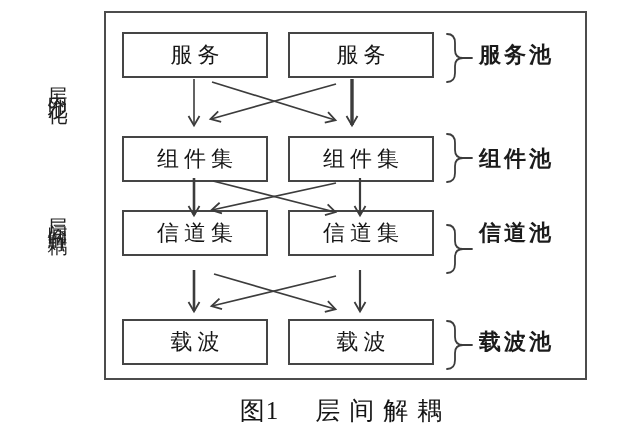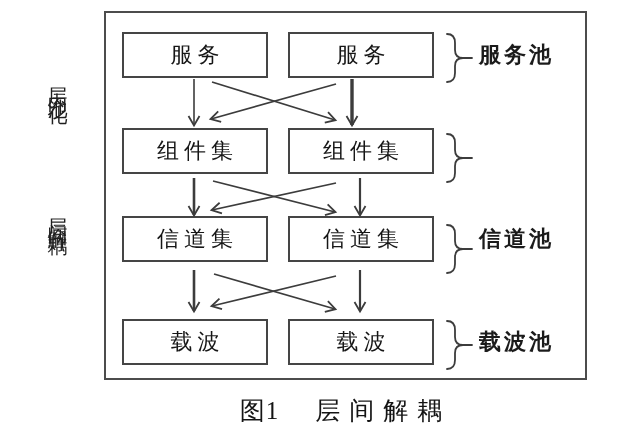--- a/index.html
+++ b/index.html
@@ -28,21 +28,21 @@
   .vtext.g2 { top: 202px; }
 
   .box {
     position: absolute; width: 146px; height: 46px; box-sizing: border-box;
     border: 2px solid #454545; background: #ffffff;
     display: flex; align-items: center; justify-content: center;
     font-size: 22px; letter-spacing: 5px; padding-left: 5px;
     color: #161616;
   }
   .colL { left: 122px; } .colR { left: 288px; }
-  .row1 { top: 32px; } .row2 { top: 128px; } .row3 { top: 216px; } .row4 { top: 319px; text-align: right; }
+  .row1 { top: 32px; } .row2 { top: 136px; } .row3 { top: 210px; } .row4 { top: 319px; text-align: right; }
 
   .pool-label {
     position: absolute; left: 479px; width: 96px; height: 46px;
     display: flex; align-items: center;
     font-size: 22px; letter-spacing: 3px; color: #1b1b1b;
     white-space: nowrap;
     font-weight: bold;
   }
 
   svg.overlay { position: absolute; left: 0; top: 0; pointer-events: none; }
@@ -73,20 +73,21 @@
   <div class="box colL row2">组件集</div>
   <div class="box colR row2">组件集</div>
 
   <div class="box colL row3">信道集</div>
   <div class="box colR row3">信道集</div>
 
   <div class="box colL row4">载波</div>
   <div class="box colR row4">载波</div>
 
   <div class="pool-label row1">服务池</div>
+  <div class="pool-label row2">组件池</div>
   <div class="pool-label row3">信道池</div>
   <div class="pool-label row4">载波池</div>
 
   <svg class="overlay" width="644" height="444" viewBox="0 0 644 444">
     <defs>
       <marker id="ah" markerUnits="userSpaceOnUse" markerWidth="16" markerHeight="16" refX="12" refY="8" orient="auto">
         <path d="M3,2.5 L12.5,8 L3,13.5" fill="none" stroke="#3c3c3c" stroke-width="1.8"></path>
       </marker>
     </defs>
 

